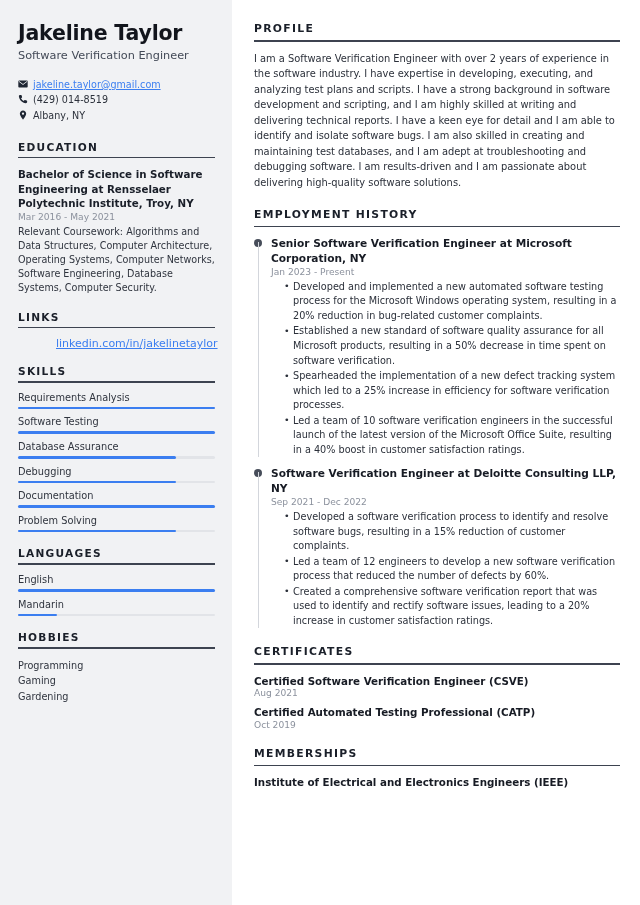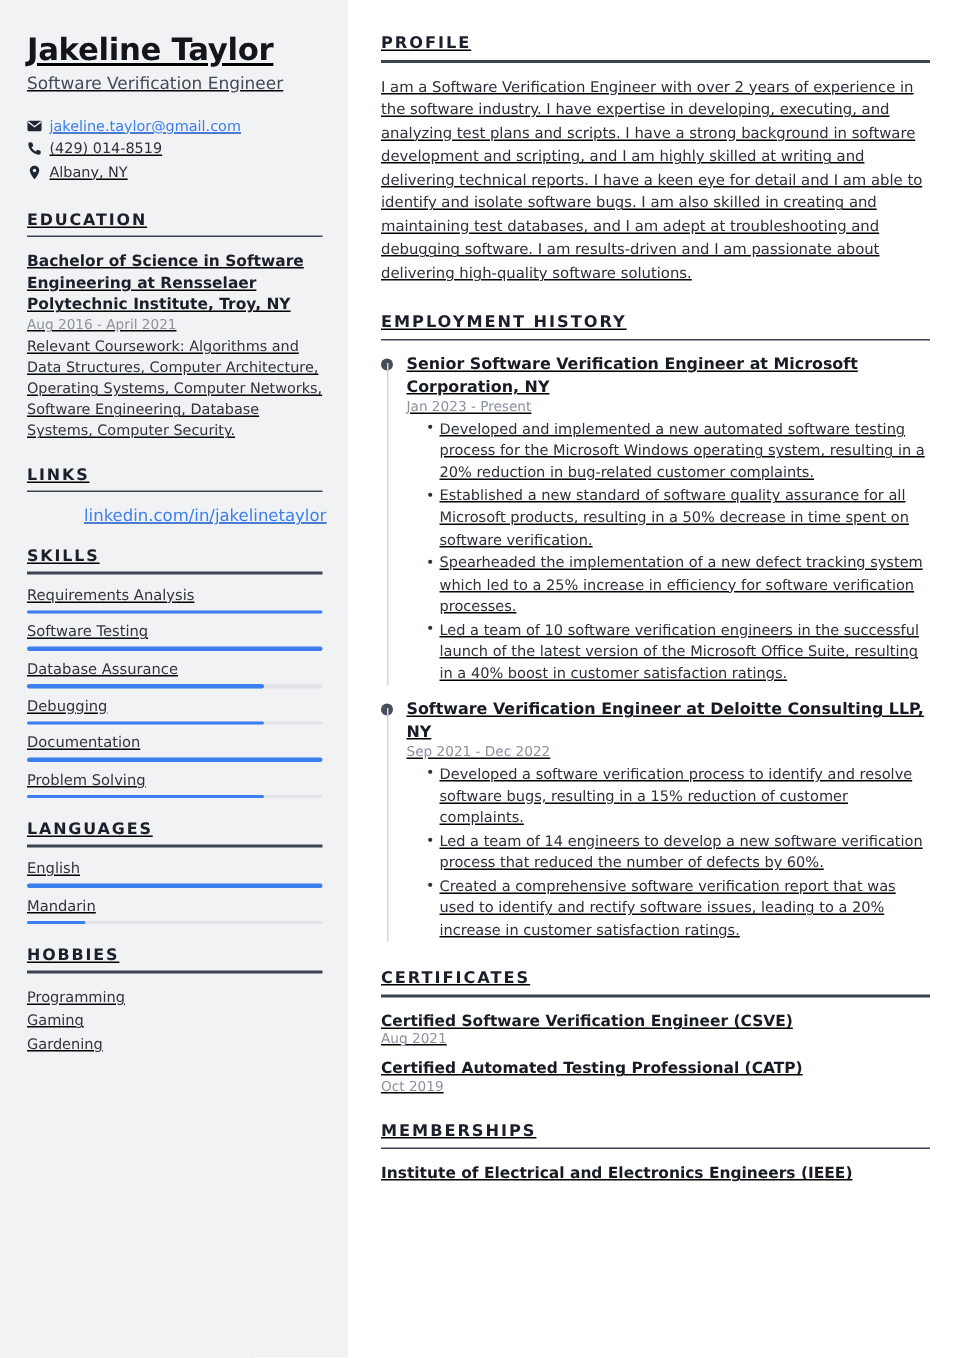--- a/index.html
+++ b/index.html
@@ -2,21 +2,21 @@
 <html><head>
 <meta charset="utf-8">
 <style>
   * { box-sizing: border-box; margin: 0; padding: 0; }
   html, body {
     width: 640px; height: 905px;
     background: #ffffff;
     font-family: "DejaVu Sans", sans-serif;
     overflow: hidden;
   }
-  .page { position: relative; width: 640px; height: 905px; display: flex; background:#fff;text-decoration:underline; }
+  .page { position: relative; width: 640px; height: 905px; display: flex; background:#fff; }
 
   
   .sidebar {
     width: 232px; height: 905px;
     background: #f1f2f4;
     padding: 22px 17px 0 18px;
     flex: 0 0 232px;
   }
   .name {
     font-size: 20.5px; font-weight: 700; color: #12151c;
@@ -123,21 +123,21 @@
             </svg>
           </span>
     <span class="contact-txt">Albany, NY</span>
   </div>
       </div>
 
     <div class="sec">
       <div class="sec-h">EDUCATION</div>
       <div class="sec-rule"></div>
       <div class="edu-deg">Bachelor of Science in Software Engineering at Rensselaer Polytechnic Institute, Troy, NY</div>
-      <div class="edu-date">Aug 2016 - April 2021</div>
+      <div class="edu-date">Mar 2016 - May 2021</div>
       <div class="edu-desc">Relevant Coursework: Algorithms and Data Structures, Computer Architecture, Operating Systems, Computer Networks, Software Engineering, Database Systems, Computer Security.</div>
     </div>
 
     <div class="sec">
       <div class="sec-h">LINKS</div>
       <div class="sec-rule"></div>
       <div id="links-list">
   <div class="link-item">linkedin.com/in/jakelinetaylor</div>
         </div>
     </div>
@@ -240,21 +240,21 @@
               <li>Led a team of 10 software verification engineers in the successful launch of the latest version of the Microsoft Office Suite, resulting in a 40% boost in customer satisfaction ratings.</li>
     </ul>
   </div>
   <div class="job" style="margin-bottom:0">
     <span class="job-dot"></span>
     <span class="job-line"></span>
     <div class="job-name">Software Verification Engineer at Deloitte Consulting LLP, NY</div>
     <div class="job-date">Sep 2021 - Dec 2022</div>
     <ul class="job-ul">
       <li>Developed a software verification process to identify and resolve software bugs, resulting in a 15% reduction of customer complaints.</li>
-              <li>Led a team of 14 engineers to develop a new software verification process that reduced the number of defects by 60%.</li>
+              <li>Led a team of 12 engineers to develop a new software verification process that reduced the number of defects by 60%.</li>
               <li>Created a comprehensive software verification report that was used to identify and rectify software issues, leading to a 20% increase in customer satisfaction ratings.</li>
     </ul>
   </div>
         </div>
     </div>
 
     <div class="m-sec">
       <div class="m-sec-h">CERTIFICATES</div>
       <div class="m-sec-rule"></div>
       <div id="certs-list">

